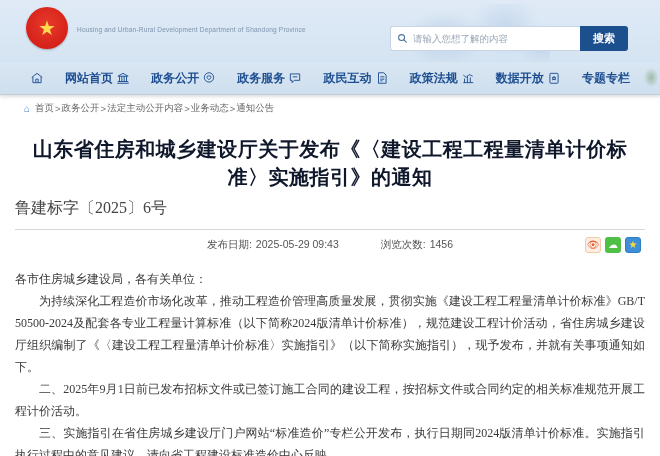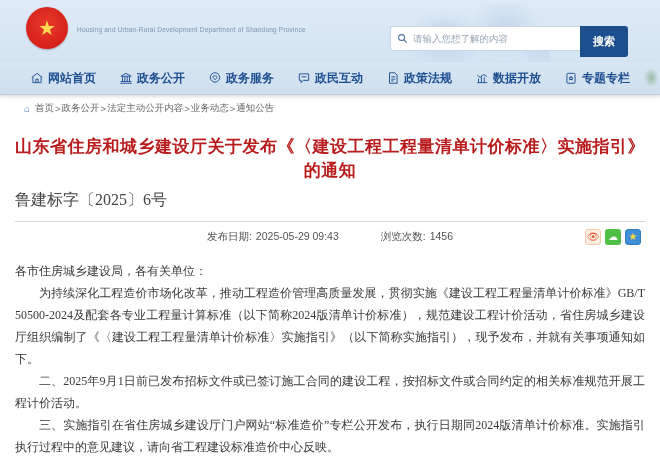--- a/index.html
+++ b/index.html
@@ -25,47 +25,47 @@
     box-shadow:0 1px 2px rgba(0,0,0,.25); flex:0 0 auto; }
   .brand-text .cn{ font-size:18px; font-weight:bold; color:#1b4f9c; letter-spacing:1px; }
   .brand-text .en{ font-size:6.5px; color:#7d93ad; margin-top:2px; letter-spacing:.2px; }
   .search-wrap{ position:absolute; right:32px; top:26px; display:flex; align-items:flex-start; }
   .search-box{ display:flex; align-items:center; width:190px; height:25px; background:#fff;
     border:1px solid #c7d6e6; border-right:none; border-radius:3px 0 0 3px; padding:0 6px; }
   .search-box .mag{ color:#4a6f9d; margin-right:5px; display:flex; }
   .search-box input{ border:none; outline:none; width:100%; font-size:9.5px; color:#333;
     font-family:inherit; background:transparent; }
   .search-box input::placeholder{ color:#9aa7b6; }
-  .search-btn{ height:31px; padding:0 13px; background:#1b4f8e; color:#fff; border:none;
+  .search-btn{ height:25px; padding:0 13px; background:#1b4f8e; color:#fff; border:none;
     font-size:11px; font-weight:bold; border-radius:0 3px 3px 0; cursor:pointer; font-family:inherit; }
 
   
   .main-nav{ position:relative; height:33px; background:#d8e5f2;
     background:linear-gradient(180deg,#d9e6f3 0%,#cfdfee 100%);
     display:flex; align-items:center; justify-content:space-between;
     padding:0 30px; border-bottom:1px solid #c3cbd4;
     box-shadow:0 2px 3px rgba(120,135,150,.25); }
   .main-nav::after{ 
     content:""; position:absolute; right:0; top:2px; width:22px; height:30px;
     background:radial-gradient(ellipse 10px 13px at 60% 45%, rgba(90,140,80,.45), transparent 75%);
   }
-  .nav-item{ display:flex; align-items:center; gap:4px; color:#1d4e91; font-size:12px;
+  .nav-item{ display:flex; align-items:center; gap:21px; color:#1d4e91; font-size:12px;
     font-weight:bold; cursor:pointer; white-space:nowrap; }
   .nav-item svg{ width:14px; height:14px; stroke:#1d4e91; fill:none; stroke-width:1.6; }
 
   
   .breadcrumb-bar{ height:26px; background:#fff; display:flex; align-items:center;
     padding:0 24px; font-size:9.5px; color:#666; }
   .breadcrumb-bar .home-ico{ color:#4a7fbf; margin-right:5px; font-size:10px; }
   .crumb{ color:#666; cursor:pointer; }
   .crumb-sep{ margin:0 1px; color:#777; }
 
   
   .article{ padding:14px 15px 0; }
-  .article-title{ text-align:center; font-size:17px; font-weight:bold; color:#b91c1c;
+  .article-title{ text-align:center; font-size:20px; font-weight:bold; color:#0f172a;
     letter-spacing:.5px; line-height:1.4; }
   .doc-number{ text-align:left; font-size:16px; color:#444; margin-top:7px;
     font-family:"Liberation Serif","DejaVu Serif",serif; }
   .meta-divider{ border:none; border-top:1px solid #d6d6d6; margin:10px 0 0; }
   .meta-row{ position:relative; height:30px; display:flex; align-items:center;
     justify-content:center; gap:42px; font-size:10.5px; color:#555; }
   .meta-item{ display:flex; gap:4px; }
   .share-icons{ position:absolute; right:4px; top:7px; display:flex; gap:4px; }
   .share-ico{ width:16px; height:16px; border-radius:3px; display:flex; align-items:center;
     justify-content:center; font-size:10px; cursor:pointer; line-height:1; }

